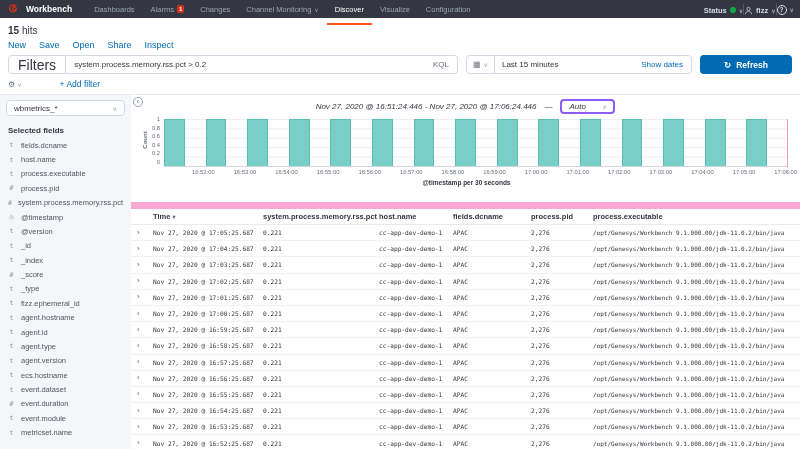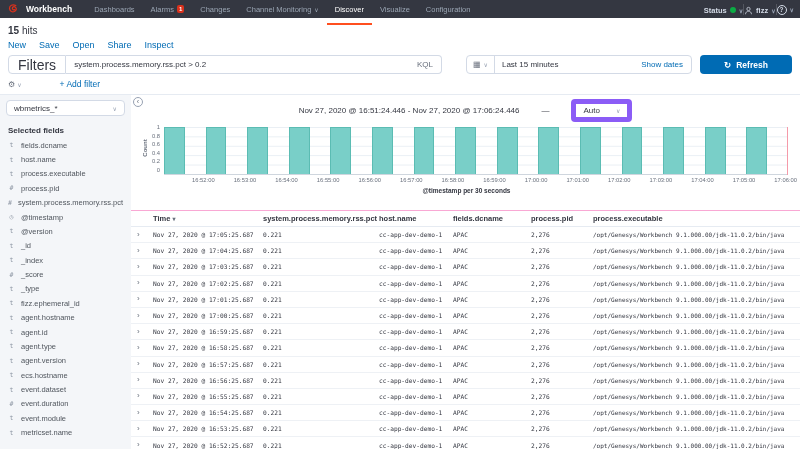--- a/index.html
+++ b/index.html
@@ -23,21 +23,21 @@
   .usergroup, .statusgroup, .helpgroup { display: flex; align-items: center; gap: 3px; cursor: pointer; }
 
   
   .hits { padding: 7px 8px 1px; font-size: 10px; }
   .hits b { font-weight: bold; }
   .hits span { color: #343741; }
   .links { padding: 3px 8px 5px; display: flex; gap: 13px; font-size: 9px; }
   .links a { color: #006BB4; text-decoration: none; cursor: pointer; }
   .querybar { margin: 0 8px; height: 19px; display: flex; align-items: stretch; }
   .filters-btn { border: 1px solid #d3dae6; border-radius: 4px 0 0 4px; background: #fff; display: flex; align-items: center; padding: 0 9px; font-size: 14px; color: #343741; cursor: pointer; }
-  .query-input { flex: 1; border: 1px solid #d3dae6; border-left: none; border-radius: 0 4px 4px 0; background: #fff; display: flex; align-items: center; padding: 0 8px; font-size: 8px; margin-right: 24px; }
+  .query-input { flex: 1; border: 1px solid #d3dae6; border-left: none; border-radius: 0 4px 4px 0; background: #fff; display: flex; align-items: center; padding: 0 8px; font-size: 8px; margin-right: 8px; }
   .kql { margin-left: auto; color: #69707d; }
   .datepicker { width: 226px; border: 1px solid #d3dae6; border-radius: 4px; background: #fff; display: flex; align-items: center; margin-right: 8px; }
   .cal-btn { display: flex; align-items: center; gap: 3px; padding: 0 6px; border-right: 1px solid #d3dae6; color: #69707d; font-size: 8px; height: 100%; cursor: pointer; }
   .range-text { padding: 0 7px; font-size: 8px; }
   .show-dates { margin-left: auto; padding: 0 8px; font-size: 8px; color: #006BB4; cursor: pointer; }
   .refresh-btn { width: 92px; background: #006BB4; border: none; border-radius: 4px; color: #fff; font-size: 8.5px; font-weight: bold; display: flex; align-items: center; justify-content: center; gap: 5px; cursor: pointer; }
   .addfilter { padding: 5px 8px 5px; display: flex; align-items: center; font-size: 8.5px; }
   .gear-btn { color: #69707d; font-size: 8px; display: flex; gap: 2px; align-items: center; cursor: pointer; }
   .add-link { color: #006BB4; margin-left: 38px; text-decoration: none; cursor: pointer; }
 
@@ -45,41 +45,41 @@
   .content { display: flex; height: 358px; border-top: 1px solid #e6ebf2; }
   .sidebar { width: 131px; background: #f4f6f9; padding: 4px 3px; overflow: hidden; }
   .index-select { background: #fff; border: 1px solid #d3dae6; border-radius: 4px; height: 16px; display: flex; align-items: center; justify-content: space-between; padding: 0 7px; font-size: 8px; margin: 1px 3px 8px; cursor: pointer; }
   .side-h { font-weight: bold; font-size: 8px; padding: 2px 5px 3px; display: flex; justify-content: space-between; align-items: center; }
   .side-gear { color: #69707d; font-size: 7px; cursor: pointer; }
   .field-item { display: flex; align-items: center; gap: 6px; padding: 2.7px 5px; font-size: 7.5px; color: #50565e; cursor: pointer; }
   .ftype { color: #8d96a3; font-size: 6.5px; width: 7px; text-align: center; font-family: "DejaVu Sans Mono", monospace; }
 
   .main { flex: 1; position: relative; background: #fff; overflow: hidden; }
   .collapse-btn { position: absolute; top: 2px; left: 2px; width: 10px; height: 10px; border: 1px solid #98a2b3; border-radius: 50%; color: #69707d; font-size: 7px; line-height: 8px; text-align: center; cursor: pointer; }
-  .chart-header { display: flex; justify-content: center; align-items: center; gap: 22px; padding: 4px 0 3px; font-size: 8px; }
-  .interval-select { border: 5px solid #8b5cf6; border-radius: 4px; background: #fff; font-size: 8px; height: 23px; display: flex; align-items: center; gap: 16px; padding: 0 7px; cursor: pointer; }
+  .chart-header { display: flex; justify-content: center; align-items: center; gap: 8px; padding: 4px 0 3px; font-size: 8px; font-style: italic; }
+  .interval-select { border: 2px solid #8b5cf6; border-radius: 4px; background: #fff; font-size: 8px; height: 15px; display: flex; align-items: center; gap: 16px; padding: 0 7px; cursor: pointer; }
 
   .chart { position: relative; margin: 2px 12px 0 14px; height: 74px; }
   .ylabel { position: absolute; left: -9px; top: 18px; transform: rotate(-90deg); transform-origin: center; font-size: 6px; font-weight: bold; color: #69707d; }
   .yticks { position: absolute; left: 0; top: 0; height: 48px; width: 15px; display: flex; flex-direction: column; justify-content: space-between; }
   .yticks div { font-size: 5.8px; color: #69707d; text-align: right; line-height: 5px; transform: translateY(-2px); }
   .plot { position: absolute; left: 19px; right: 0; top: 0; height: 48px; border-bottom: 1px solid #cfd6de;
           background-image: linear-gradient(to bottom, #e9eef4 1px, transparent 1px); background-size: 100% 20%; display: flex; }
   .slot { flex: 1; display: flex; align-items: flex-end; }
   .bar { width: 50%; height: 100%; background: #79cfc8; border: 1px solid #5bbcb3; border-bottom: none; }
   .nowline { position: absolute; right: 0; top: 0; height: 48px; width: 1px; background: #f59aa9; }
   .xlabels { position: absolute; left: 19px; right: 0; top: 50px; height: 8px; display: flex; }
   .xslot { flex: 1; display: flex; justify-content: flex-end; }
   .xslot span { font-size: 5.8px; color: #69707d; transform: translateX(40%); white-space: nowrap; }
   .xcaption { position: absolute; left: 0; right: 0; top: 60px; text-align: center; font-size: 6.5px; font-weight: bold; color: #343741; }
 
   
   .dtable { margin-top: 9px; }
   .grid-cols { display: grid; grid-template-columns: 16px 110px 116px 74px 78px 62px 1fr; padding: 0 6px; align-items: center; }
-  .thead { height: 17px; border-top: 1px solid #f9a8d4; border-bottom: 1px solid #e6ebf2; font-size: 7.5px; font-weight: bold; }
+  .thead { height: 23px; border-top: 7px solid #f9a8d4; border-bottom: 1px solid #e6ebf2; font-size: 7.5px; font-weight: bold; }
   .thead .timecol { display: flex; align-items: center; gap: 2px; }
   .sorticon { font-size: 6px; color: #69707d; }
   .trow { height: 16.2px; border-bottom: 1px solid #eef1f5; font-family: "DejaVu Sans Mono", monospace; font-size: 6.2px; color: #343741; }
   .trow .exec { font-size: 6px; white-space: nowrap; overflow: hidden; }
   .expand { color: #69707d; font-size: 8px; font-family: "Liberation Sans", sans-serif; cursor: pointer; line-height: 8px; }
 </style>
 </head>
 <body>
 
 <div>

